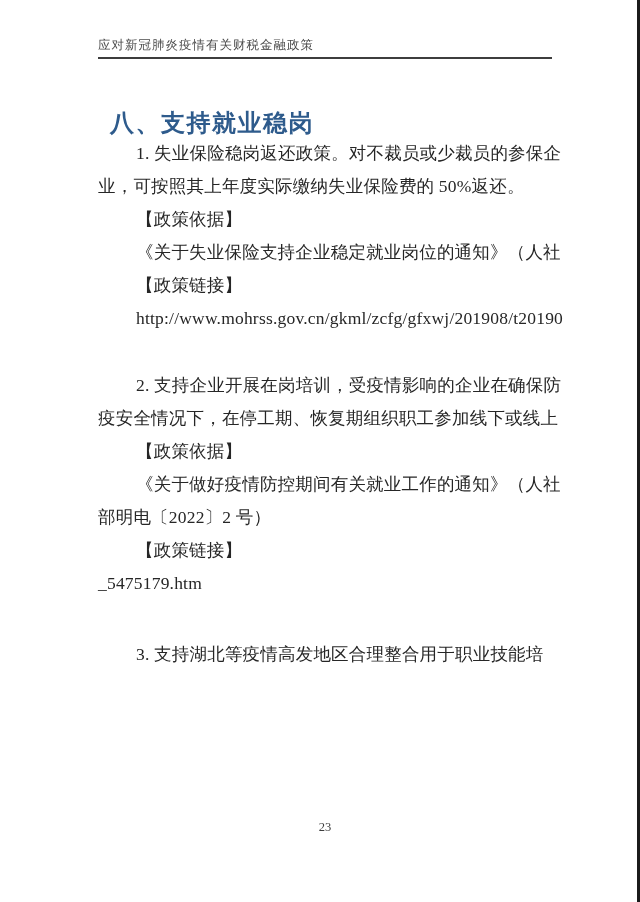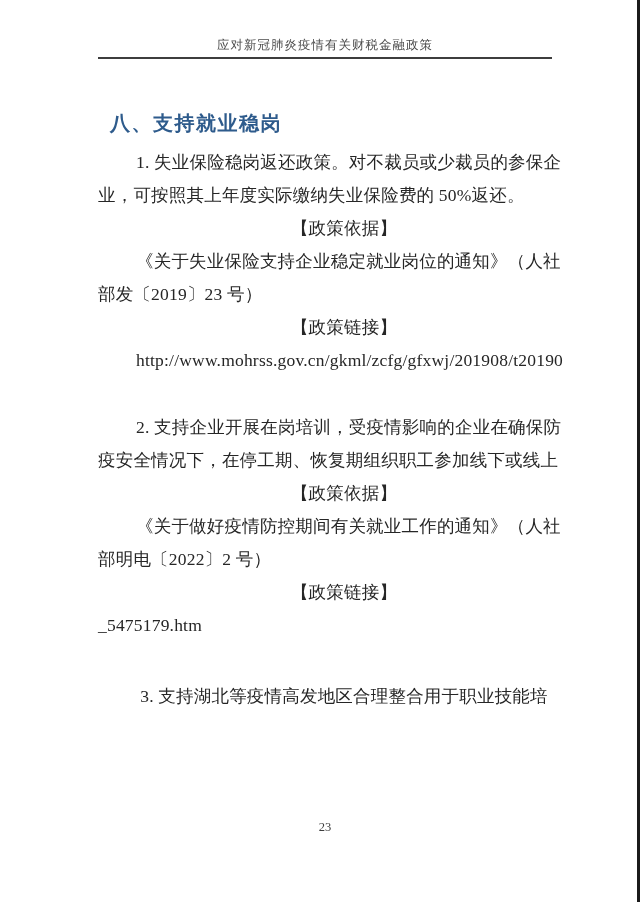--- a/index.html
+++ b/index.html
@@ -10,55 +10,54 @@
     overflow: hidden;
     font-family: "Liberation Serif", "DejaVu Serif", serif;
   }
   .scan-edge {
     position: absolute; top: 0; right: 0;
     width: 3px; height: 902px;
     background: #1b1b1b;
   }
   .header {
     position: absolute; top: 0; left: 98px; width: 454px;
-    text-align: center;
   }
   .header-title {
     padding-top: 38px;
     font-size: 12.5px;
     line-height: 15px;
     color: #4a4a4a;
     letter-spacing: 1px;
   }
   .header-rule {
     margin-top: 4px;
     border-bottom: 2px solid #3d3d3d;
   }
   .content {
     position: absolute; top: 110px; left: 98px; width: 454px;
   }
   .section-title {
     font-family: "Liberation Sans", "DejaVu Sans", sans-serif;
     font-weight: bold;
-    font-size: 20px;
+    font-size: 24px;
     line-height: 26px;
     letter-spacing: 1.5px;
     color: #2e5b8c;
     padding-left: 12px;
-    margin-bottom: 10px;
+    margin-bottom: 1px;
     white-space: nowrap;
   }
   .line {
     font-size: 17.5px;
     line-height: 33px;
     color: #262626;
     letter-spacing: 0.2px;
     white-space: nowrap;
   }
-  .line.indent { padding-left: 38px; text-align: center; }
+  .line.indent { padding-left: 38px; }
   .line.spacer { height: 34px; }
   .line.spacer.tall { height: 38px; }
   .page-number {
     position: absolute; top: 820px; left: 98px; width: 454px;
     text-align: center;
     font-size: 12.5px;
     color: #3c3c3c;
   }
 </style>
 </head>
@@ -71,21 +70,20 @@
     <div class="header-rule" style="border-bottom-color: rgb(61, 61, 61);"></div>
   </div>
 
   <div class="content">
     <div class="section-title" style="color: rgb(46, 91, 140);">八、支持就业稳岗</div>
     <div>
         <div class="line indent">1. 失业保险稳岗返还政策。对不裁员或少裁员的参保企</div>
         <div class="line">业，可按照其上年度实际缴纳失业保险费的 50%返还。</div>
         <div class="line indent">【政策依据】</div>
         <div class="line indent">《关于失业保险支持企业稳定就业岗位的通知》（人社</div>
-        <div class="line">部发〔2019〕23 号）</div>
         <div class="line indent">【政策链接】</div>
         <div class="line indent">http://www.mohrss.gov.cn/gkml/zcfg/gfxwj/201908/t20190</div>
         <div class="line spacer"></div>
         <div class="line indent">2. 支持企业开展在岗培训，受疫情影响的企业在确保防</div>
         <div class="line">疫安全情况下，在停工期、恢复期组织职工参加线下或线上</div>
         <div class="line indent">【政策依据】</div>
         <div class="line indent">《关于做好疫情防控期间有关就业工作的通知》（人社</div>
         <div class="line">部明电〔2022〕2 号）</div>
         <div class="line indent">【政策链接】</div>
         <div class="line">_5475179.htm</div>

